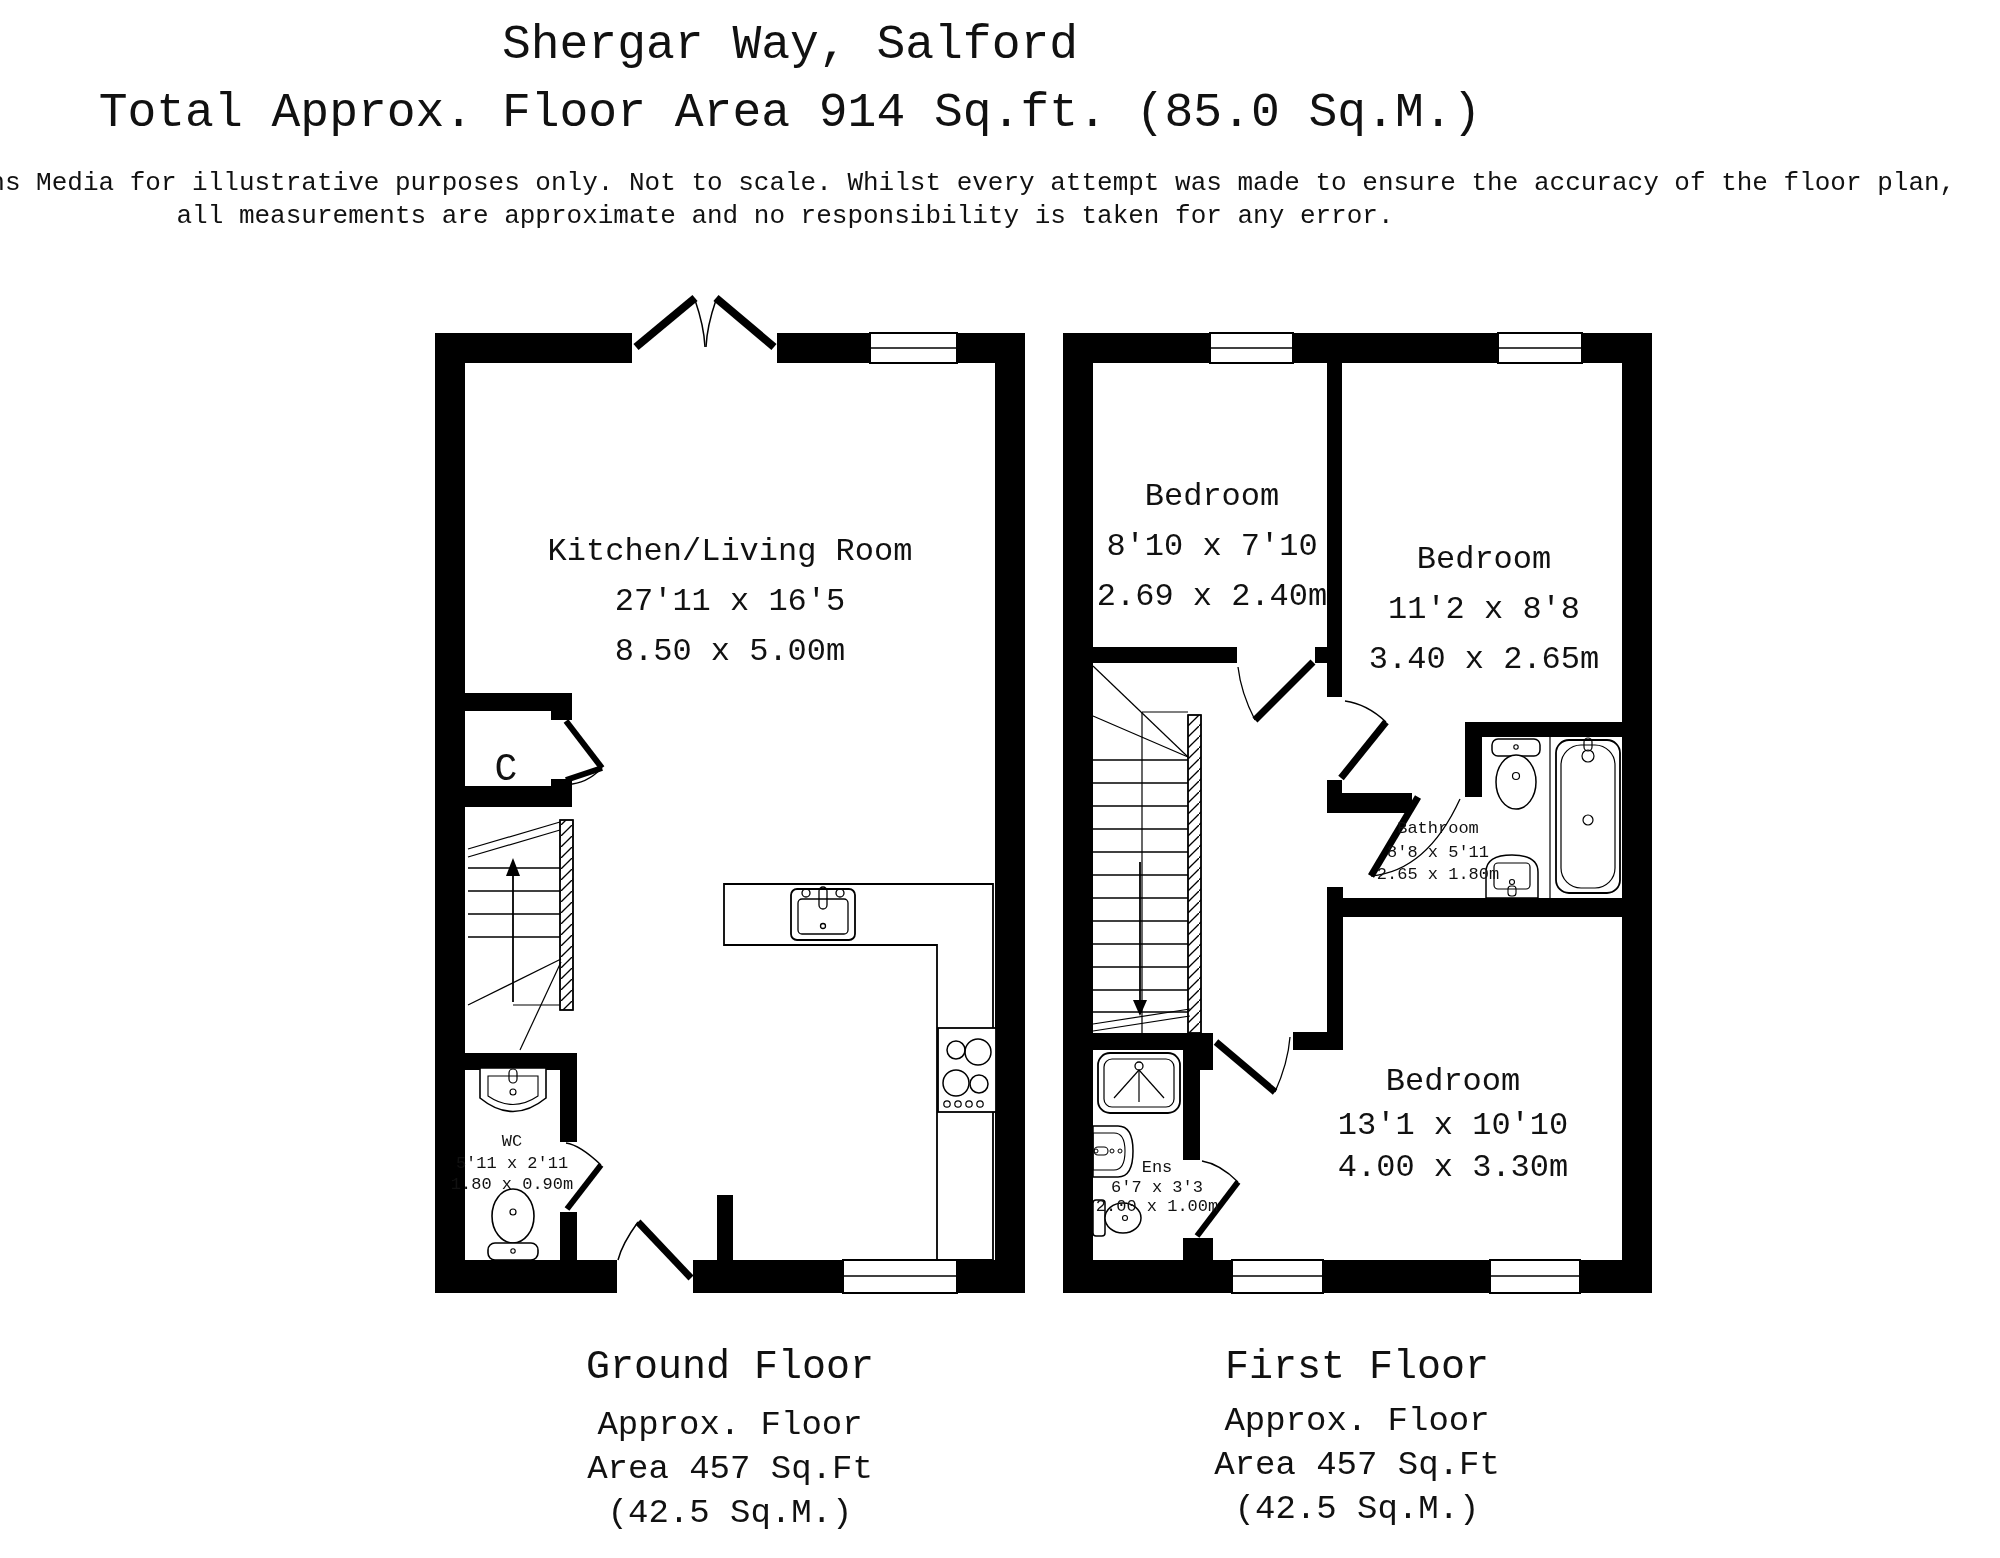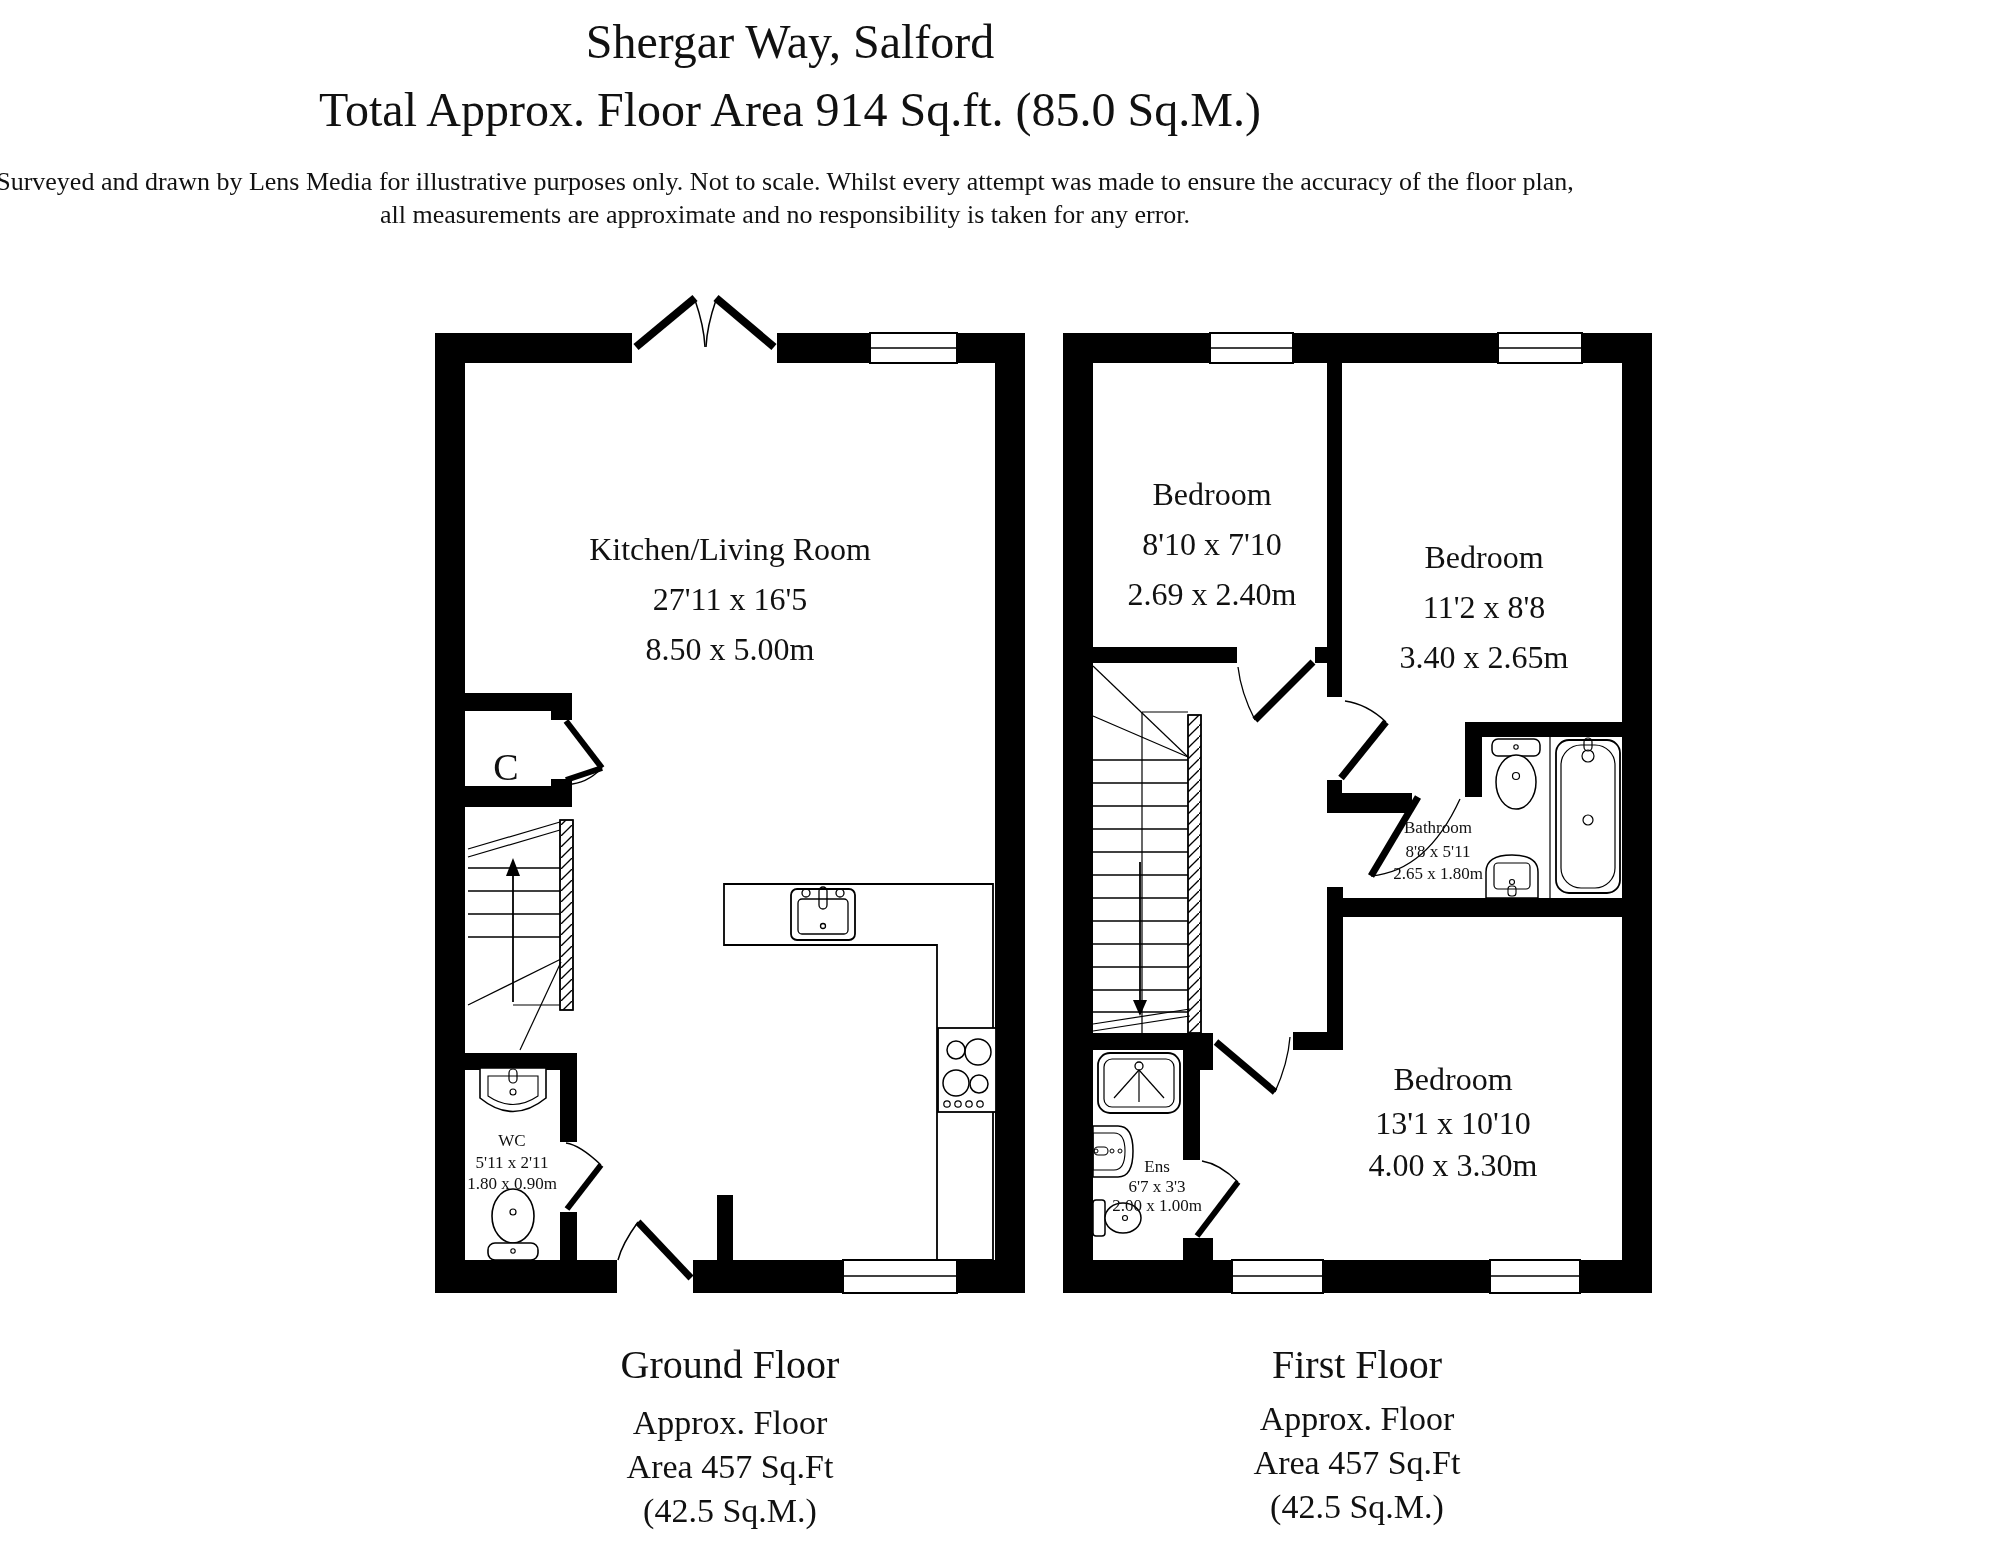--- a/index.html
+++ b/index.html
@@ -1,17 +1,17 @@
 <!DOCTYPE html>
 <html><head>
 <meta charset="utf-8">
 <style>
   html,body{margin:0;padding:0;background:#fff;}
   #stage{position:relative;width:2000px;height:1558px;background:#fff;overflow:hidden;
-         font-family:Liberation Serif, serif;}
+         font-family:Liberation Mono, monospace;}
   svg{position:absolute;left:0;top:0;}
   text{fill:#111;}
   .big-label{font-size:32px;}
   .small-label{font-size:17px;}
   .title{font-size:48px;}
   .disclaimer{font-size:26px;}
   .floor-name{font-size:40px;}
   .area-line{font-size:34px;}
   .cupboard-label{font-size:38px;}
 </style>

